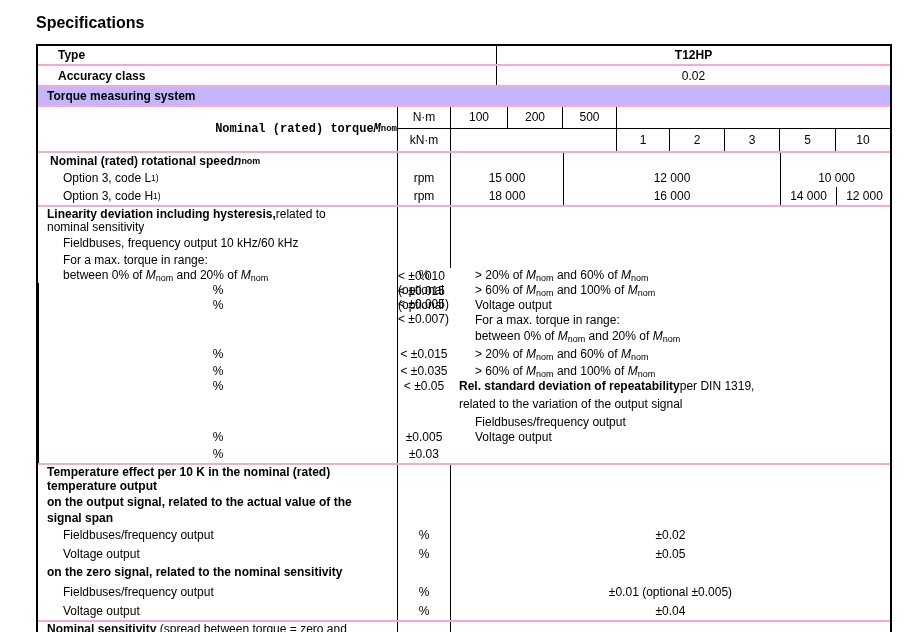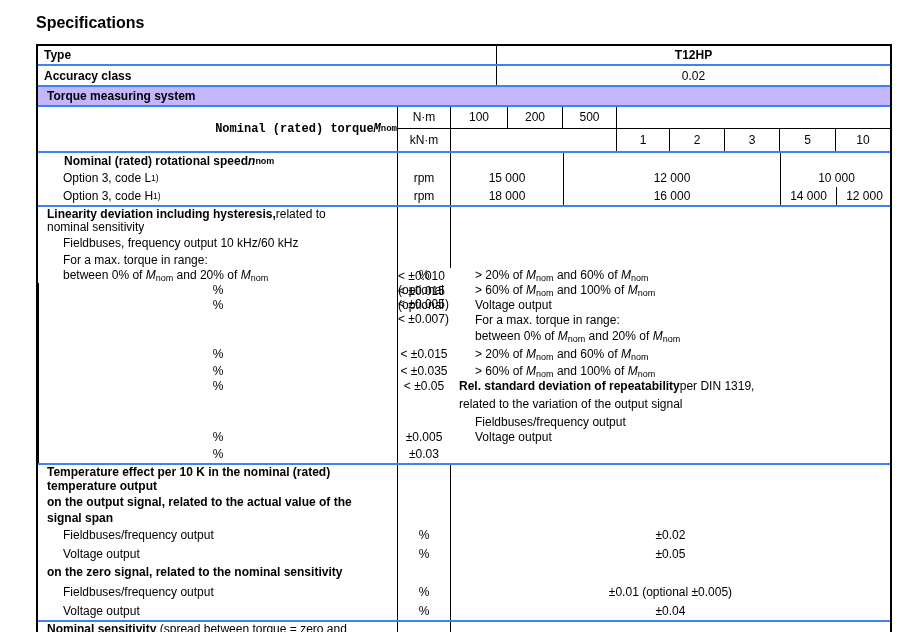--- a/index.html
+++ b/index.html
@@ -4,50 +4,50 @@
 <style>
   html,body { margin:0; padding:0; }
   body {
     width:922px; height:632px; overflow:hidden; background:#ffffff;
     font-family:"Liberation Sans", sans-serif; font-size:12px; color:#000;
   }
   .page { padding-left:36px; width:886px; height:632px; overflow:hidden; }
   h1 { font-size:16px; font-weight:bold; margin:14px 0 12px 0; }
 
   .spec-table { width:856px; border:2px solid #000; box-sizing:border-box; background:#fff; }
-  .spec-table > div:not(:first-child) { border-top:2px solid #3b82f6; }
+  .spec-table > div:not(:first-child) { border-top:2px solid #f9a8d4; }
 
   .bl { border-left:1px solid #000; }
   .bb { border-bottom:1.5px solid #000; }
   .b  { font-weight:bold; }
 
   
   .row2 { display:grid; grid-template-columns:412px 440px; }
-  .row2 .lab { padding-left:6px; font-weight:bold; display:flex; align-items:center; }
+  .row2 .lab { padding-left:20px; font-weight:bold; display:flex; align-items:center; }
   .row2 .val { display:flex; align-items:center; justify-content:center;margin-left:46px; }
   .type-row { height:18px; }
   .acc-row  { height:19px; }
 
   
   .section-row { height:17.5px; background:#c4b5fd; font-weight:bold;
                  padding-left:9px; display:flex; align-items:center; }
 
   
   .torque-row { display:grid;
     grid-template-columns:359px 53px 57px 55px 54px 53px 55px 55px 56px 55px;
     grid-template-rows:22px 22px; }
   .torque-row > div { display:flex; align-items:center; justify-content:center; }
   .torque-row .tq-lbl { grid-row:1/3; grid-column:1; justify-content:flex-end;
                         padding-left:26px; font-weight:bold;font-family:Liberation Mono, monospace; }
 
   
   .speed-row { display:grid; grid-template-columns:359px 53px 113px 217px 110px; }
   .speed-col { display:grid; grid-template-rows:17px 17px 18px; }
   .speed-col .line { display:flex; align-items:center; justify-content:center; }
-  .speed-col.sp-lbl .line { justify-content:flex-start; padding-left:26px; }
+  .speed-col.sp-lbl .line { justify-content:flex-start; padding-left:12px; }
   .speed-col.sp-lbl .line.ind { padding-left:25px; font-weight:normal; }
   .speed-col.sp-lbl .line.head { font-weight:bold; }
   .split { padding:0; }
   .split .half { width:55px; height:100%; display:flex; align-items:center; justify-content:center; }
 
   
   .lines-block { display:grid; grid-template-columns:359px 53px 440px; }
   .lines-block > div { display:flex; align-items:center; }
   .lines-block .lc { padding-left:9px; white-space:nowrap; }
   .lines-block .lc.ind { padding-left:25px; }

